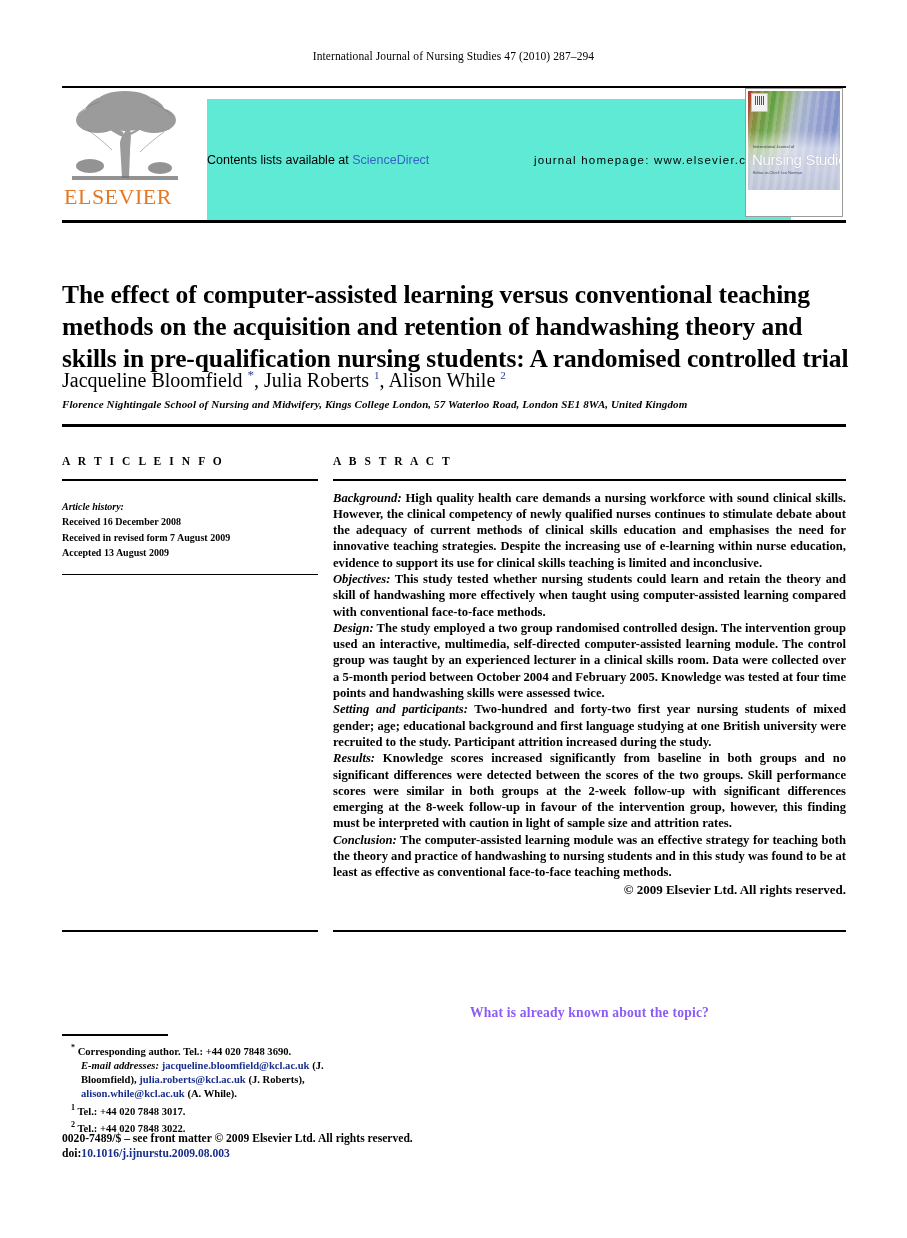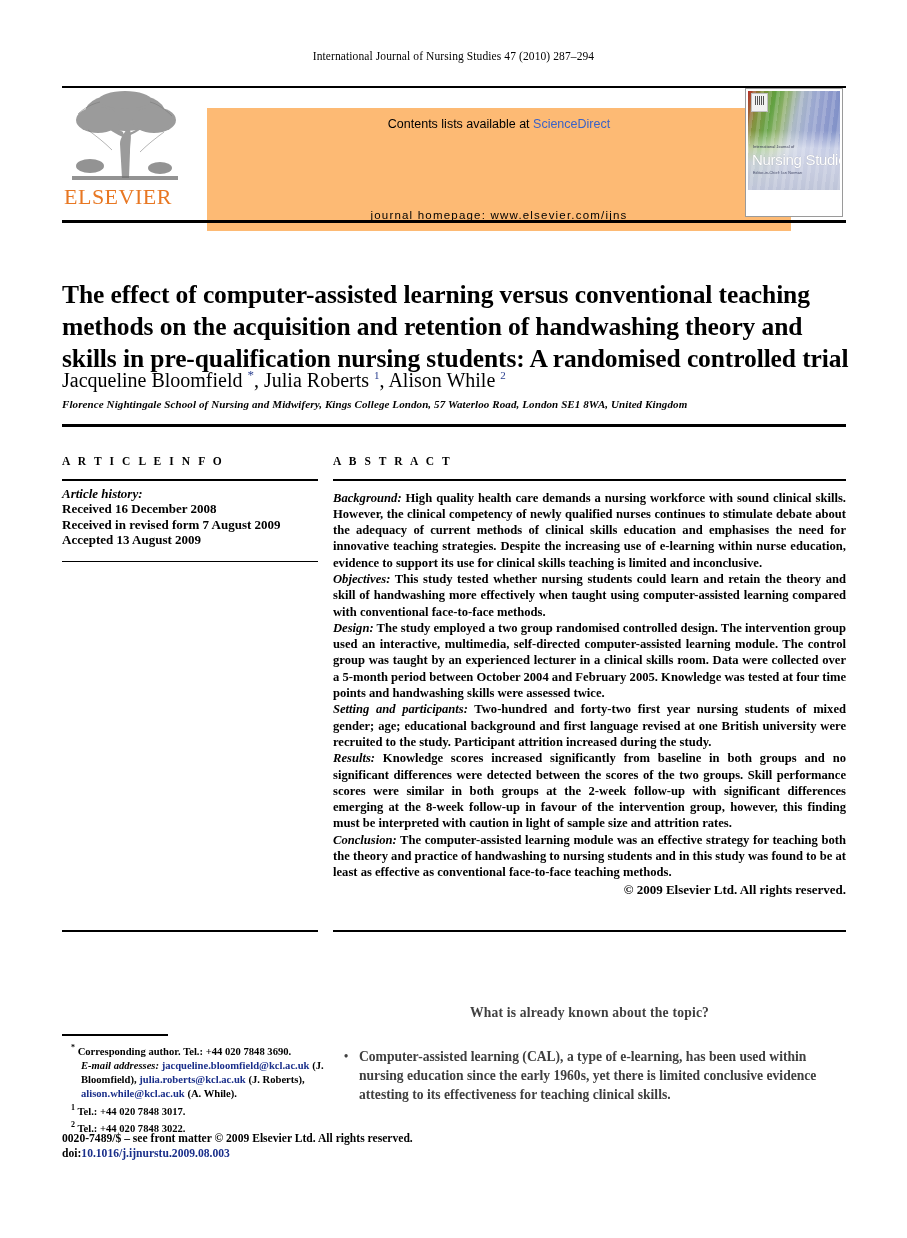--- a/index.html
+++ b/index.html
@@ -73,26 +73,26 @@
     font-family: "Liberation Serif", serif;
     font-size: 22px;
     letter-spacing: 0.5px;
     color: #e87722;
     line-height: 1;
   }
 
   
   .journal-band {
     position: absolute;
-    left: 145px; top: 20px;
+    left: 145px; top: 11px;
     width: 584px;
     height: 123px;
-    background: #fdba74;
+    background: #5eead4;
     display: flex;
-    flex-direction: column;
+    flex-direction: row;
     justify-content: space-between;
     align-items: center;
     padding: 9px 0 10px 0;
     box-sizing: border-box;
   }
   .contents-line {
     font-family: "Liberation Sans", sans-serif;
     font-size: 12.5px;
     color: #000;
   }
@@ -270,24 +270,24 @@
     font-size: 11.5px;
     letter-spacing: 2.6px;
     color: #000;
   }
   .thin-rule {
     height: 1.5px;
     background: #000;
     margin-top: 12px;
   }
   .info-block {
-    margin-top: 5px;
-    font-family: "Liberation Serif", serif;
-    font-weight: bold;
-    font-size: 13px;
+    margin-top: 18px;
+    font-family: "Liberation Serif", serif;
+    font-weight: bold;
+    font-size: 10px;
     line-height: 15.5px;
     color: #000;
   }
   .info-block .lab {
     font-style: italic;
   }
   .kw-rule {
     height: 1.5px;
     background: #000;
     margin-top: 13px;
@@ -364,21 +364,21 @@
     color: #000;
     white-space: nowrap;
   }
 
   
   .keypoints {
     position: absolute;
     left: 333px; top: 1005px;
     width: 513px;
     font-family: "Liberation Serif", serif;
-    color: #404040;
+    color: #8b5cf6;
   }
   .keypoints h3 {
     margin: 0;
     text-align: center;
     font-size: 13.6px;
     font-weight: bold;
     letter-spacing: .2px;
   }
   .keypoints ul {
     margin: 26px 0 0 0;
@@ -480,21 +480,21 @@
     <div class="kw-rule"></div>
   </div>
 
   <div class="col-right">
     <div class="sec-head">A B S T R A C T</div>
     <div class="thin-rule"></div>
     <div class="abstract">
       <p><span class="lab">Background:</span><span> High quality health care demands a nursing workforce with sound clinical skills. However, the clinical competency of newly qualified nurses continues to stimulate debate about the adequacy of current methods of clinical skills education and emphasises the need for innovative teaching strategies. Despite the increasing use of e-learning within nurse education, evidence to support its use for clinical skills teaching is limited and inconclusive.</span></p>
       <p><span class="lab">Objectives:</span><span> This study tested whether nursing students could learn and retain the theory and skill of handwashing more effectively when taught using computer-assisted learning compared with conventional face-to-face methods.</span></p>
       <p><span class="lab">Design:</span><span> The study employed a two group randomised controlled design. The intervention group used an interactive, multimedia, self-directed computer-assisted learning module. The control group was taught by an experienced lecturer in a clinical skills room. Data were collected over a 5-month period between October 2004 and February 2005. Knowledge was tested at four time points and handwashing skills were assessed twice.</span></p>
-      <p><span class="lab">Setting and participants:</span><span> Two-hundred and forty-two first year nursing students of mixed gender; age; educational background and first language revised at one British university were recruited to the study. Participant attrition increased during the study.</span></p>
+      <p><span class="lab">Setting and participants:</span><span> Two-hundred and forty-two first year nursing students of mixed gender; age; educational background and first language studying at one British university were recruited to the study. Participant attrition increased during the study.</span></p>
       <p><span class="lab">Results:</span><span> Knowledge scores increased significantly from baseline in both groups and no significant differences were detected between the scores of the two groups. Skill performance scores were similar in both groups at the 2-week follow-up with significant differences emerging at the 8-week follow-up in favour of the intervention group, however, this finding must be interpreted with caution in light of sample size and attrition rates.</span></p>
       <p><span class="lab">Conclusion:</span><span> The computer-assisted learning module was an effective strategy for teaching both the theory and practice of handwashing to nursing students and in this study was found to be at least as effective as conventional face-to-face teaching methods.</span></p>
       <div class="copyright">© 2009 Elsevier Ltd. All rights reserved.</div>
     </div>
   </div>
 
   <div class="rule-left-bottom"></div>
   <div class="rule-abs-bottom"></div>
 
   <div class="foot-rule"></div>
@@ -522,18 +522,15 @@
     </div>
   </div>
 
   <div class="issn">
     <div>0020-7489/$ – see front matter © 2009 Elsevier Ltd. All rights reserved.</div>
     <div><span>doi:</span><span class="link">10.1016/j.ijnurstu.2009.08.003</span></div>
   </div>
 
   <div class="keypoints">
     <h3>What is already known about the topic?</h3>
-    <ul>
-      <li>Computer-assisted learning (CAL), a type of e-learning, has been used within nursing education since the early 1960s, yet there is limited conclusive evidence attesting to its effectiveness for teaching clinical skills.</li>
-    </ul>
   </div>
 
 </div>
 
 </body></html>

